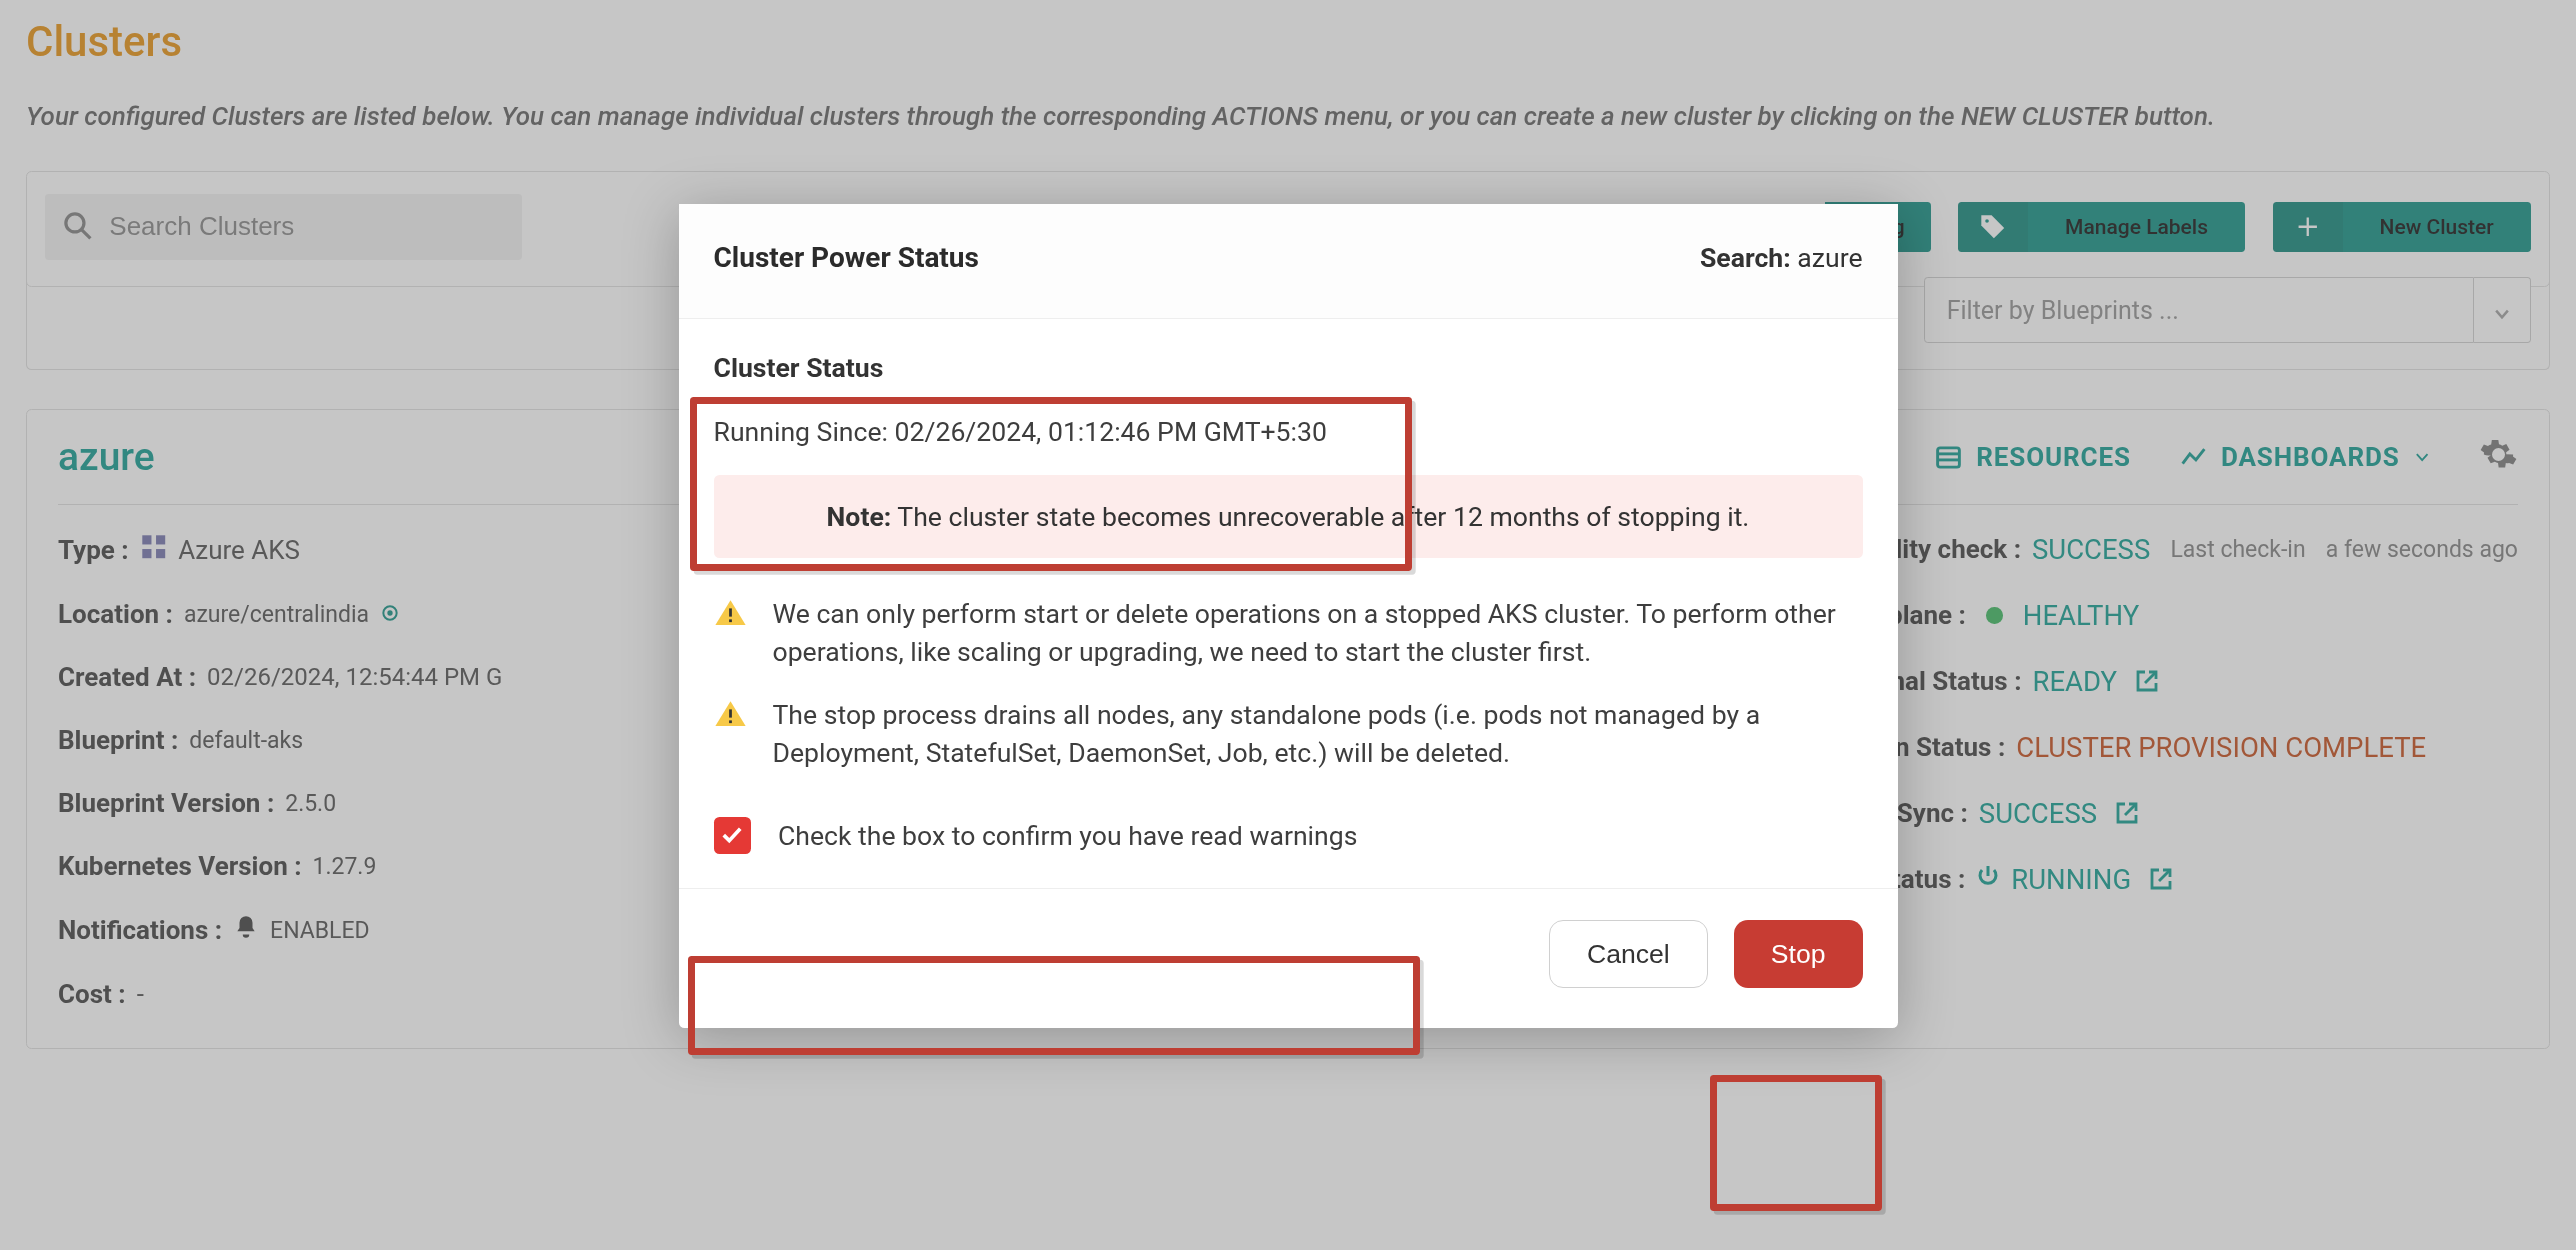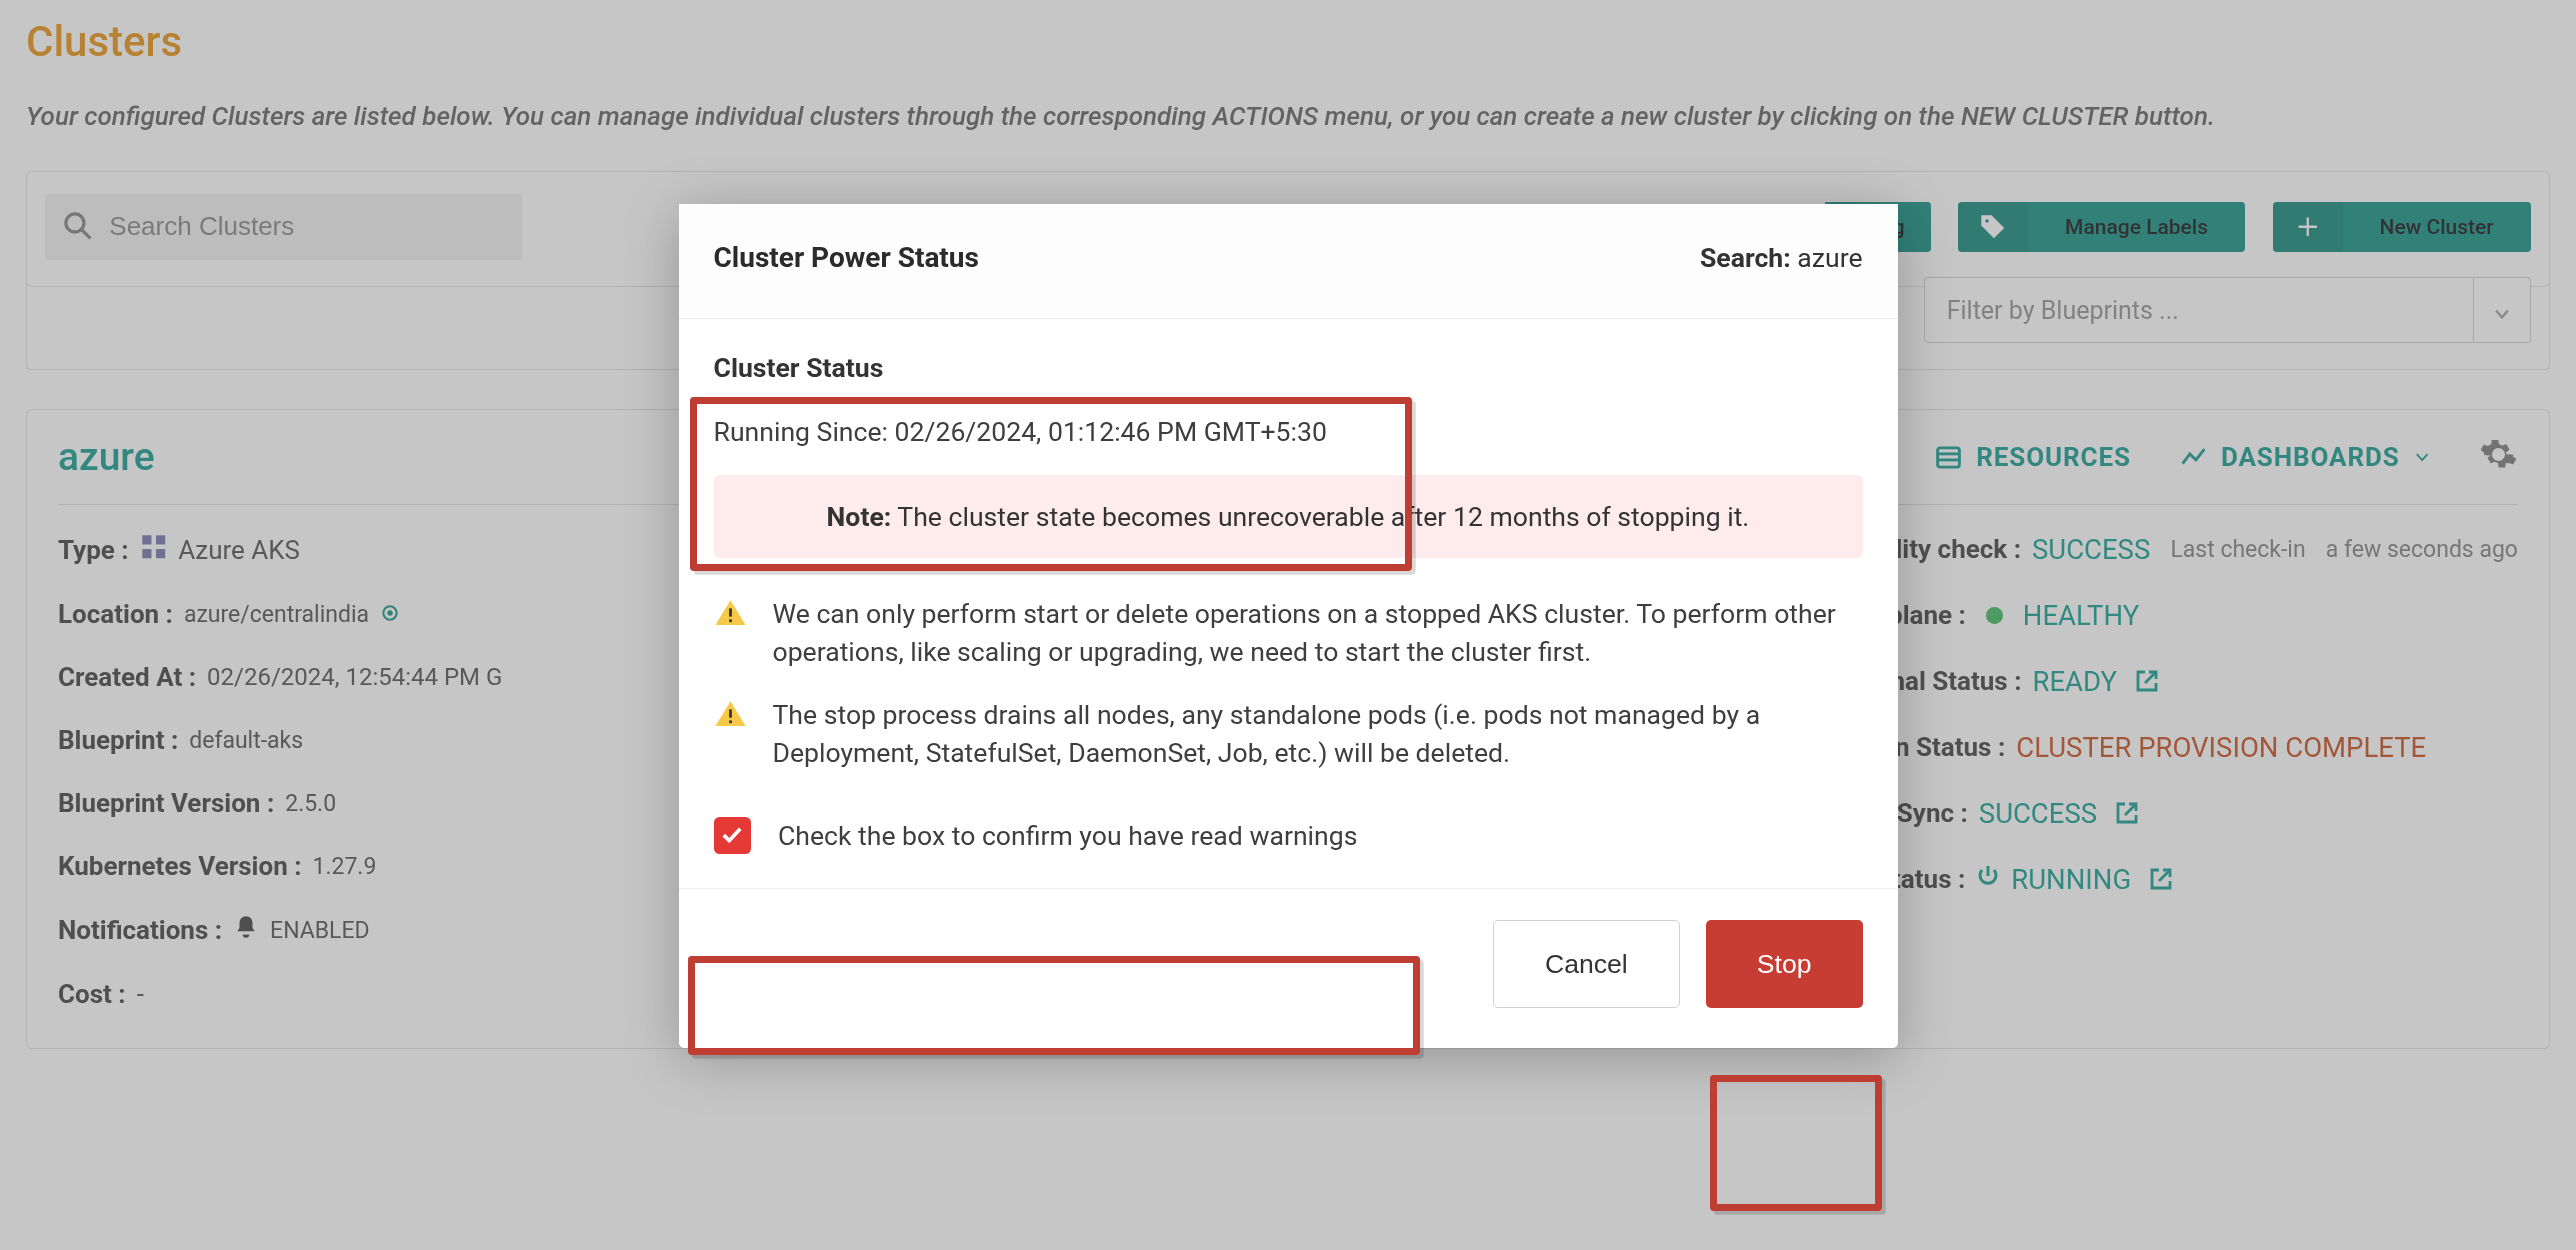--- a/index.html
+++ b/index.html
@@ -73,21 +73,21 @@
   .note-box { background: #fdeceb; border-radius: 5.5px; padding: 26px 29px; font-size: 26.6px; margin-bottom: 37px; text-align: center; }
   .note-box .nb { font-weight: 700; }
   .warn-row { display: flex; gap: 26px; margin-bottom: 24px; font-size: 26.6px; color: #3e3e3e; line-height: 1.45; }
   .warn-icon { flex: 0 0 33px; margin-top: 3.7px; }
   .warn-icon svg { width: 33px; height: 29px; }
   .confirm-row { display: flex; align-items: center; gap: 27.5px; padding: 20px 0 16.5px 0; }
   .chk { width: 37px; height: 37px; border-radius: 5.5px; background: #e53935; display: flex; align-items: center; justify-content: center; }
   .chk svg { width: 22px; height: 18.3px; stroke: #fff; stroke-width: 4; fill: none; }
   .confirm-text { font-size: 26.6px; color: #3e3e3e; }
   .modal-foot { border-top: 1.4px solid #eee; padding: 31px 35px 40px 35px; display: flex; justify-content: flex-end; gap: 26px; }
-  .mb { height: 88px; padding: 0 51px; border-radius: 5px; font-size: 26.6px; display: inline-flex; align-items: center; justify-content: center; }
+  .mb { height: 68px; padding: 0 37px; border-radius: 14px; font-size: 26.6px; display: inline-flex; align-items: center; justify-content: center; }
   .mb-cancel { border: 1.4px solid #d0d0d0; background: #fff; color: #333; }
   .mb-stop { background: #c73c33; color: #fff; border: none; }
 
   
   .hl { position: absolute; border: 7.3px solid #be3e33; box-shadow: 3.7px 3.7px 0 rgba(0,0,0,0.15); pointer-events: none; border-radius: 3.7px; }
 </style>
 </head>
 <body>
 
 <div class="page">

